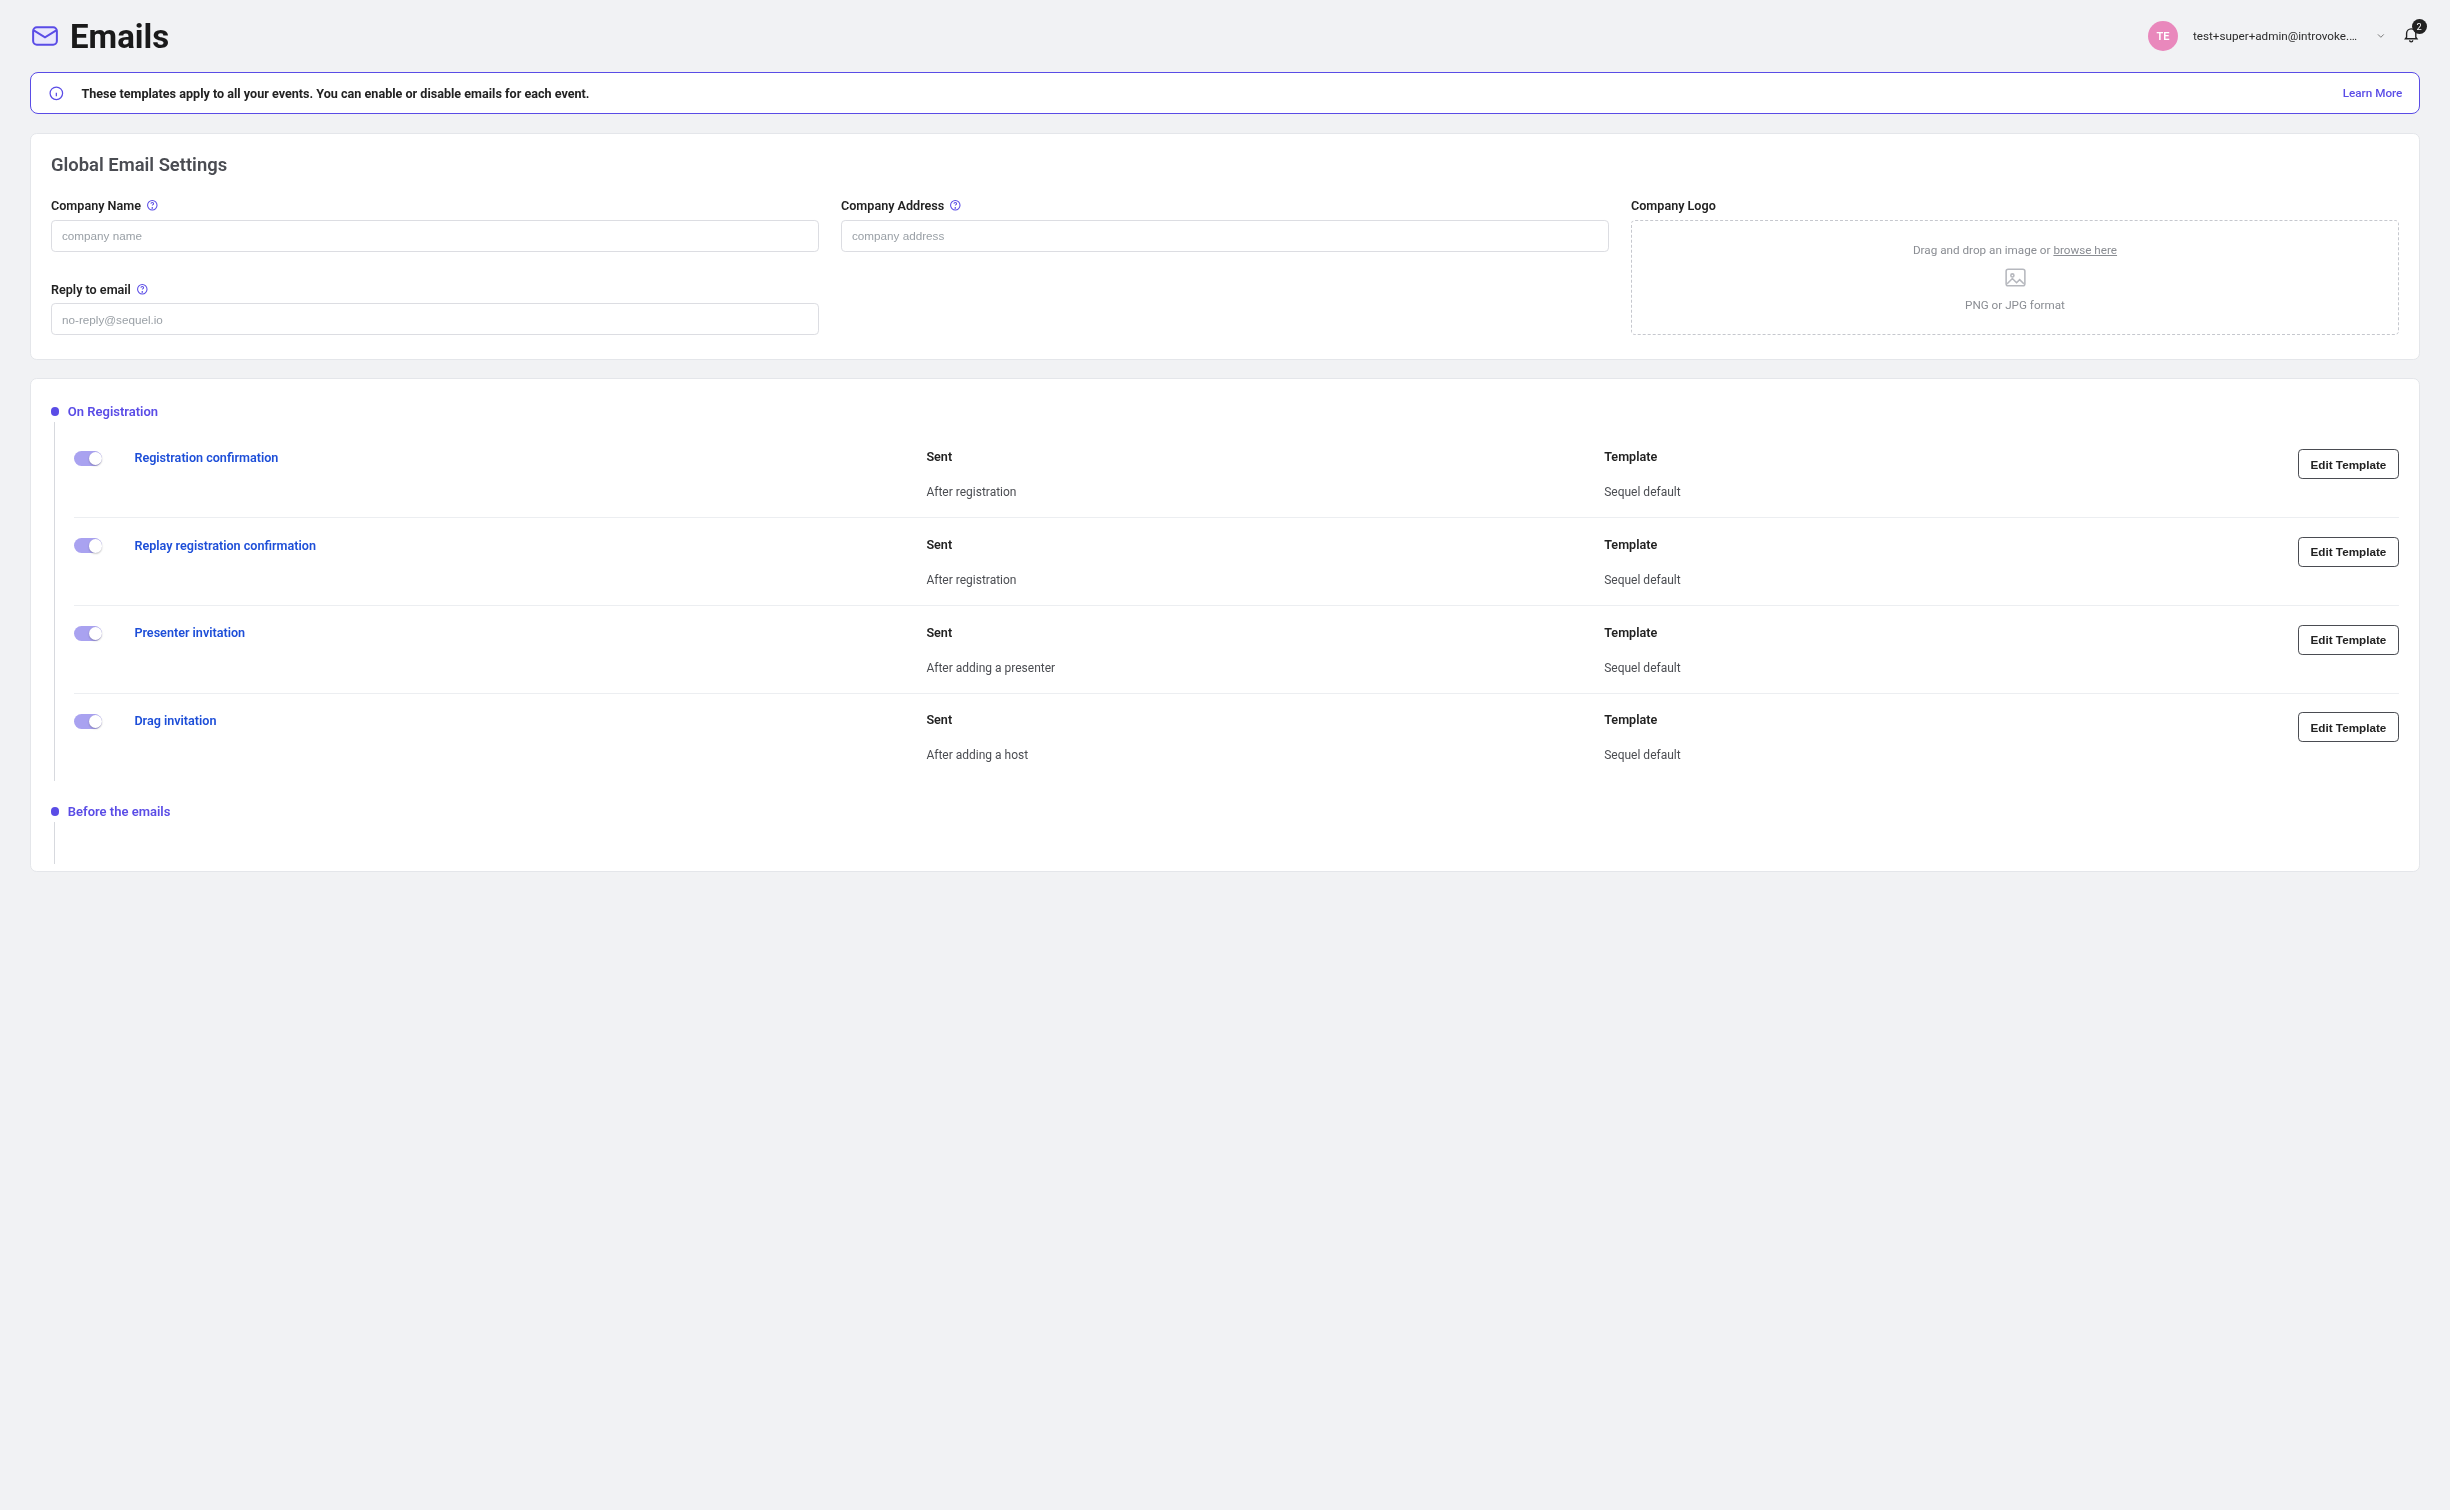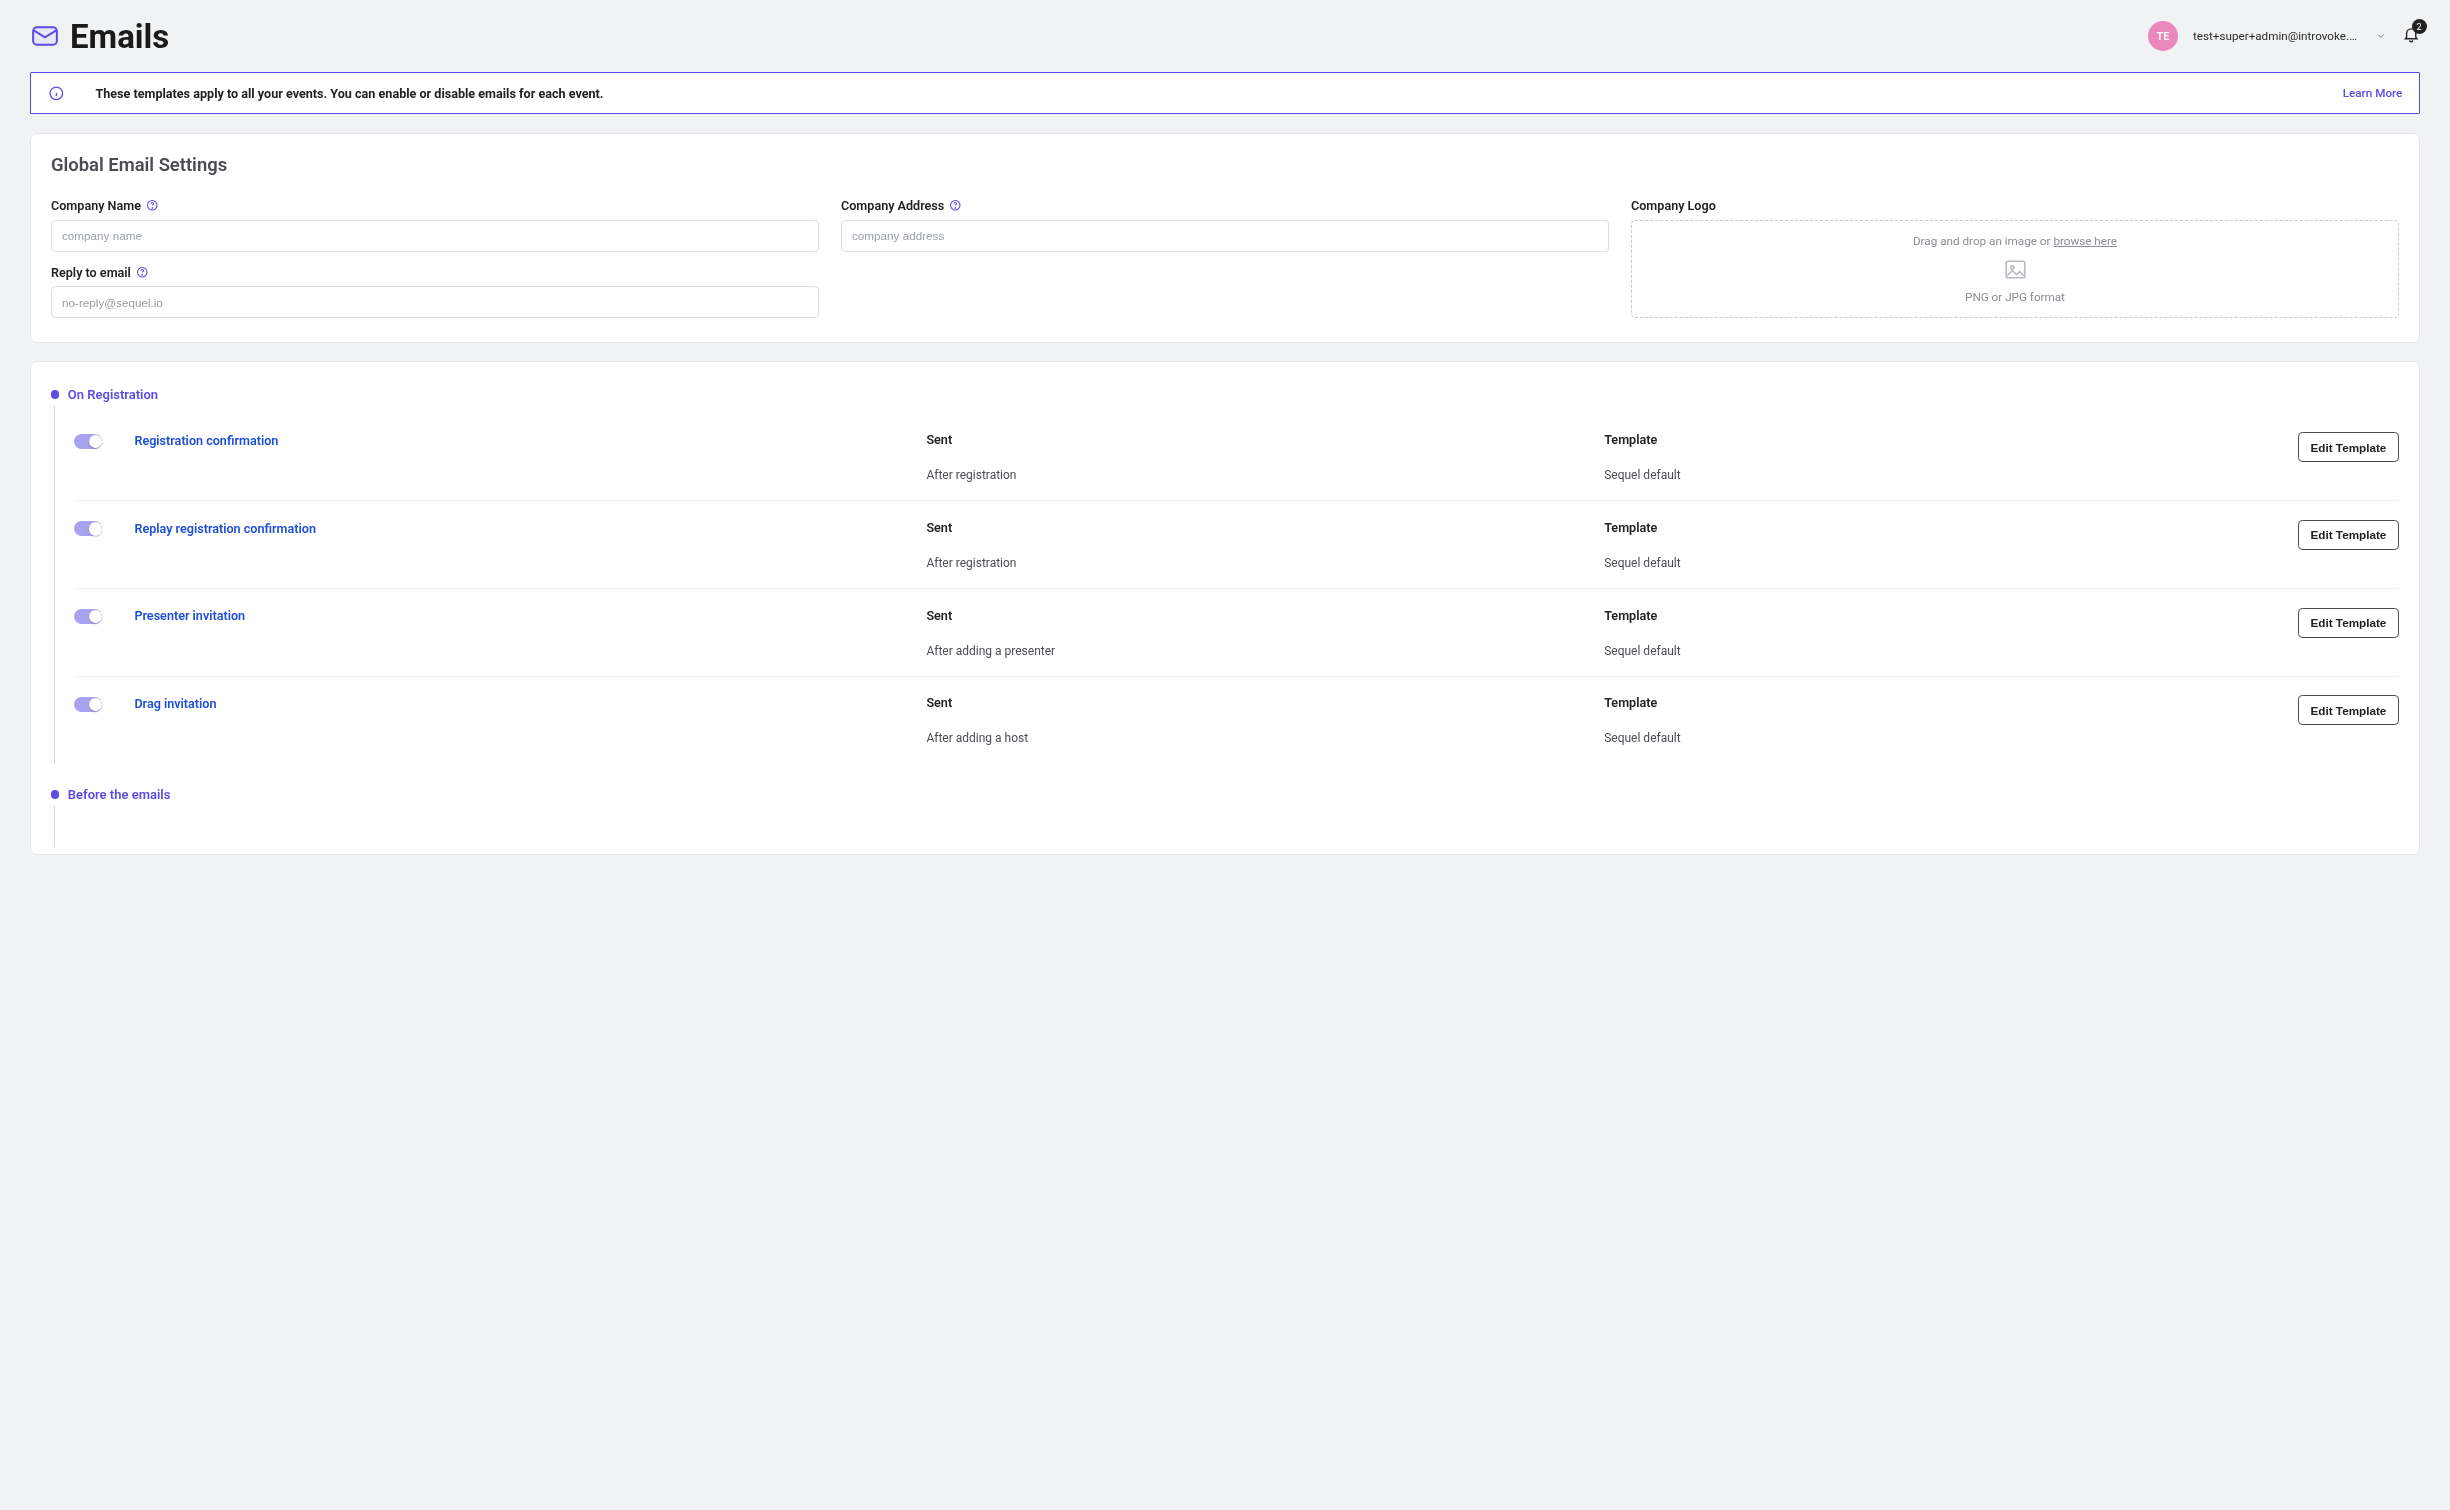--- a/index.html
+++ b/index.html
@@ -45,24 +45,24 @@
     background: #222; color: #fff; border-radius: 50%;
     min-width: 15px; height: 15px; font-size: 9.2px;
     display: flex; align-items: center; justify-content: center;
     padding: 0 3.3px;
   }
 
   
   .info-banner {
     margin: 0 30px 18.4px 30px;
     border: 1.3px solid #5a4ce6;
-    border-radius: 1px;
+    border-radius: 8px;
     background: #fff;
     padding: 11.7px 16.7px;
-    display: flex; align-items: center; gap: 31px;
+    display: flex; align-items: center; gap: 17px;
   }
   .info-icon { width: 16.7px; height: 16.7px; color: #5a4ce6; flex-shrink: 0; }
   .info-text { font-weight: 700; font-size: 12.6px; color: #222; flex: 1; }
   .learn-more { color: #5a4ce6; font-size: 11.7px; font-weight: 500; cursor: pointer; padding-left: 32px; }
 
   
   .card {
     margin: 0 30px 18.4px 30px;
     background: #fff;
     border: 0.8px solid #e4e6ea;
@@ -73,21 +73,21 @@
     font-size: 18.4px;
     font-weight: 600;
     color: #4a4c52;
     margin-bottom: 23.4px;
   }
 
   
   .settings-grid {
     display: grid;
     grid-template-columns: 1fr 1fr 1fr;
-    gap: 13px 22px;
+    gap: 30px 22px;
   }
   .field { display: flex; flex-direction: column; gap: 6.7px; }
   .field-label { font-size: 12.6px; font-weight: 600; display: flex; align-items: center; gap: 5px; color:#222; }
   .help-icon { width: 12.6px; height: 12.6px; color: #5a4ce6; }
   .field input {
     width: 100%;
     border: 0.8px solid #dcdde2;
     border-radius: 4.2px;
     padding: 8.4px 10px;
     font-size: 11.7px;

